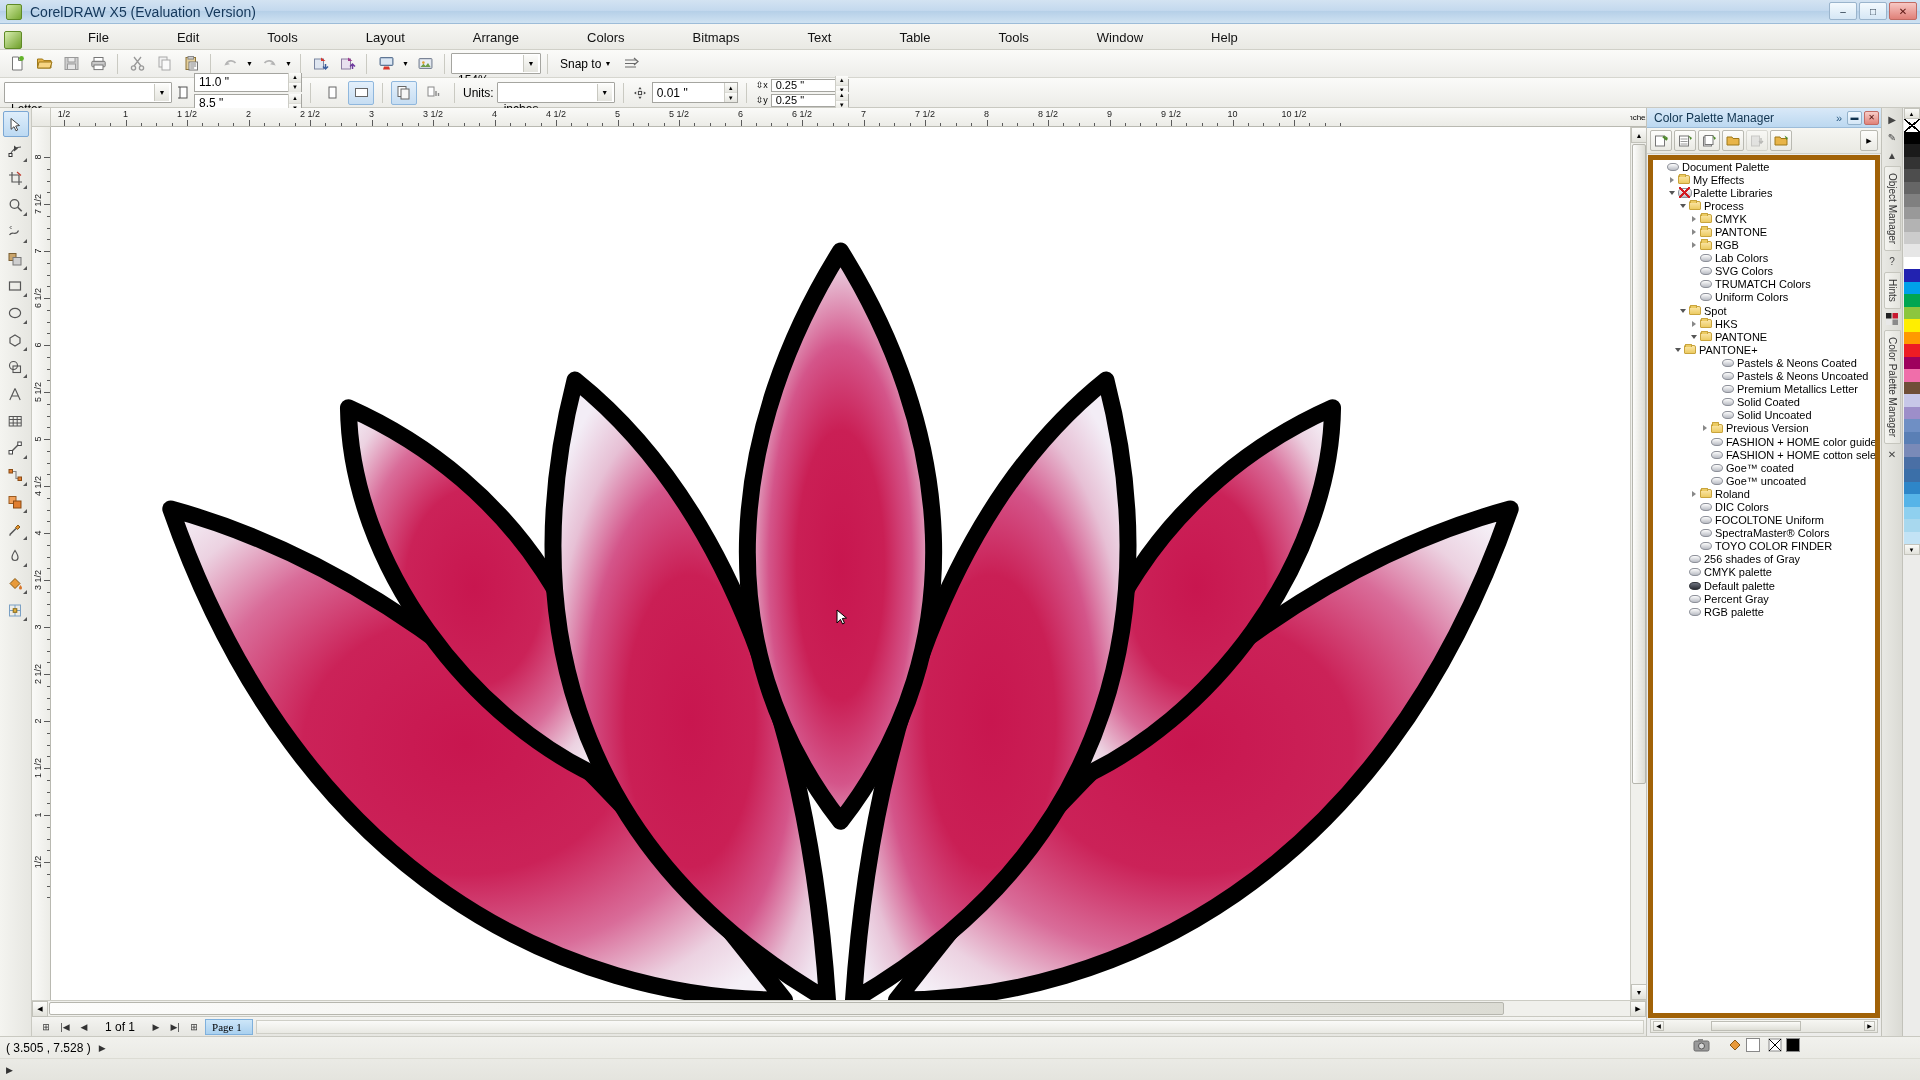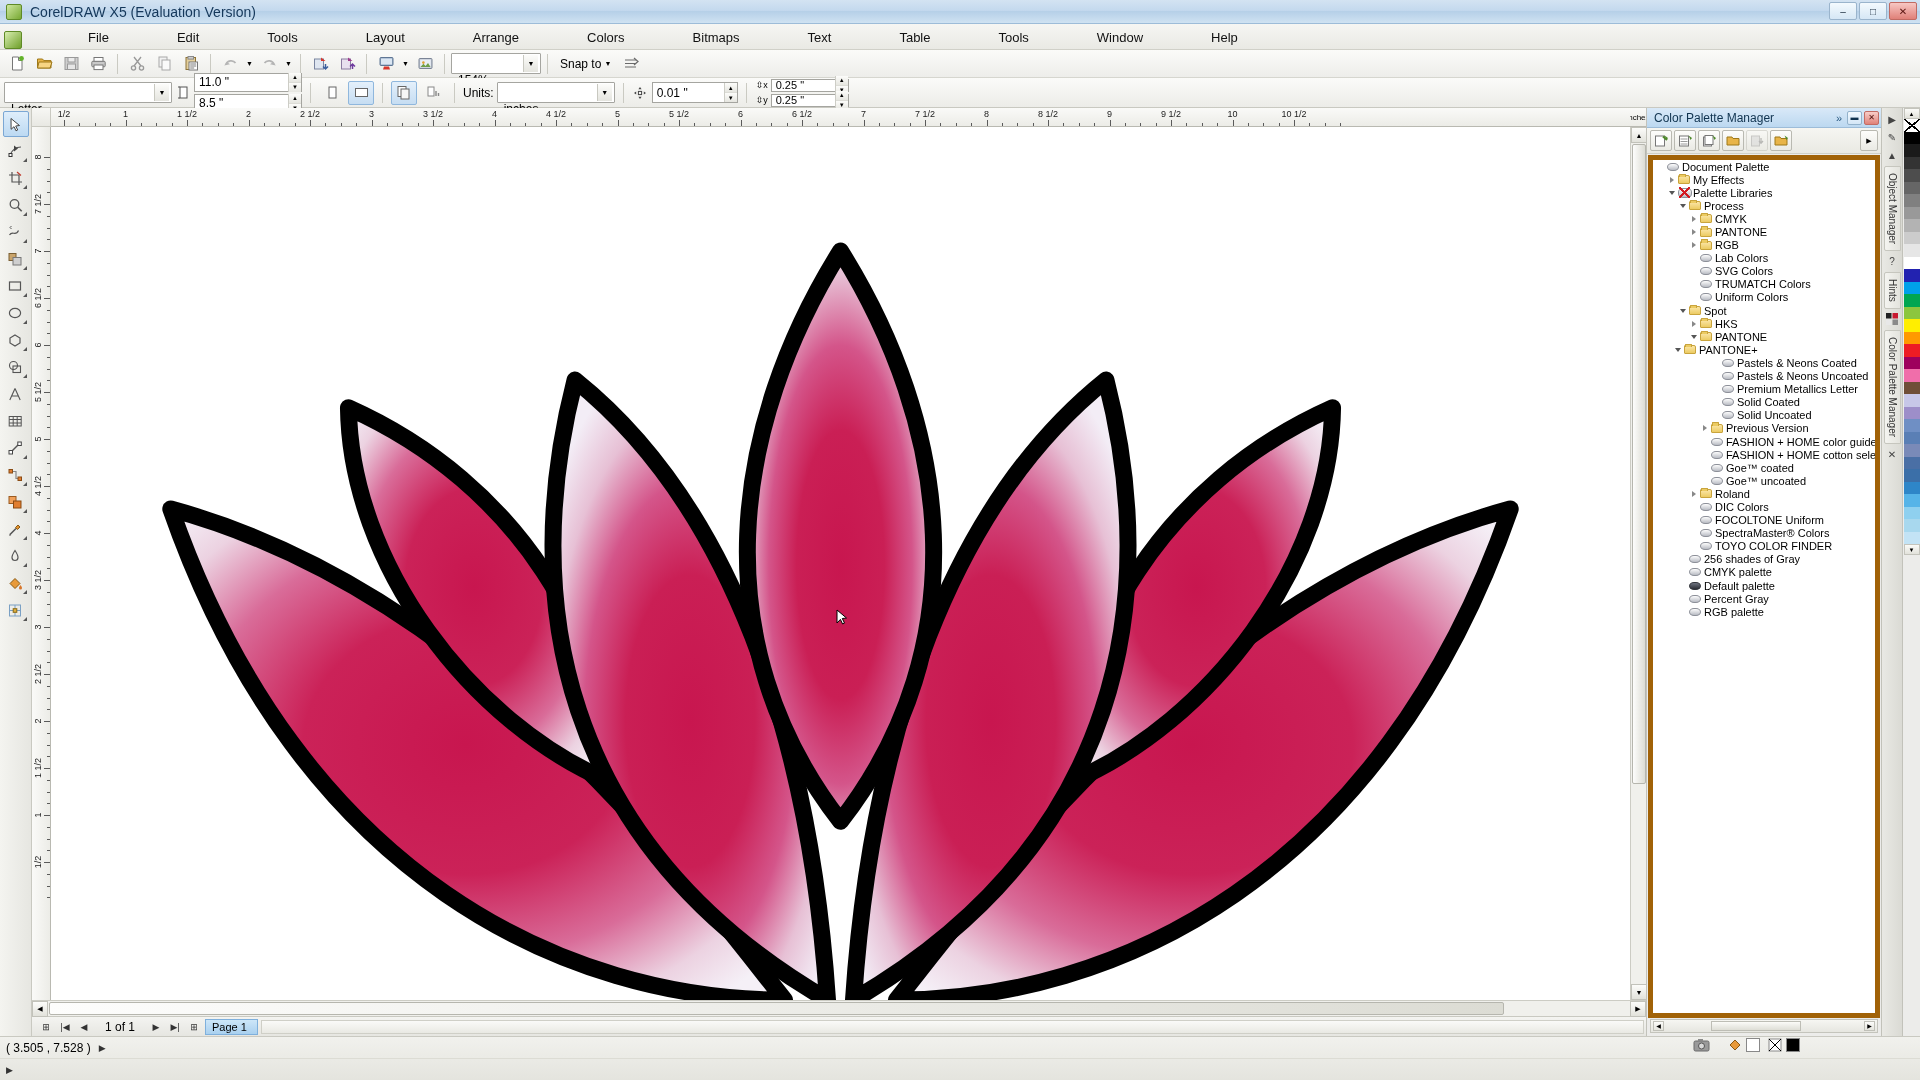--- a/index.html
+++ b/index.html
@@ -86,21 +86,21 @@
   .hscroll{height:16px;background:#f0f0ec;border-top:1px solid #ccccc4;position:relative;}
   .sb-thumb{position:absolute;background:linear-gradient(to right,#fdfdfc,#dcdcd4);border:1px solid #b6b6ae;border-radius:2px;}
   .sb-arrow{position:absolute;width:16px;height:16px;display:flex;align-items:center;justify-content:center;
      background:linear-gradient(to bottom,#fcfcfa,#e2e2db);border:1px solid #c2c2ba;font-size:7px;}
 
   
   .pagebar{height:20px;background:linear-gradient(to bottom,#f4f4f1,#e6e6e1);border-top:1px solid #c9c9c1;
      display:flex;align-items:center;padding-left:6px;gap:3px;font-size:12px;}
   .pg-nav{width:16px;height:15px;display:flex;align-items:center;justify-content:center;font-size:9px;color:#333;}
   .pg-tab{height:16px;background:linear-gradient(to bottom,#cde6f8,#a9d0ef);border:1px solid #7fb0dc;
-     padding:0 10px 0 6px;font-size:11px;display:flex;align-items:center;}
+     padding:0 10px 0 6px;font-size:11px;display:flex;align-items:center;font-family:Liberation Serif, serif;}
   .pg-strip{flex:1;height:14px;background:linear-gradient(to bottom,#fafaf8,#e9e9e3);border:1px solid #cfcfc7;margin-right:2px;position:relative;}
   .statusbar{height:44px;background:linear-gradient(to bottom,#f1f1ed,#e4e4de);border-top:1px solid #c9c9c1;
      display:flex;flex-direction:column;font-size:12px;}
   .sb-line{display:flex;align-items:center;height:22px;padding-left:6px;gap:8px;}
   .sb-line.b{border-top:1px solid #dcdcd4;}
 
   
   .docker{width:235px;background:#ececeA;border-left:1px solid #c2c2ba;display:flex;flex-direction:column;}
   .docker-head{height:20px;background:linear-gradient(to bottom,#d9e9f8,#bcd8f0);border-bottom:1px solid #9dbcd8;
      display:flex;align-items:center;padding-left:7px;font-size:12px;color:#10334f;position:relative;}

